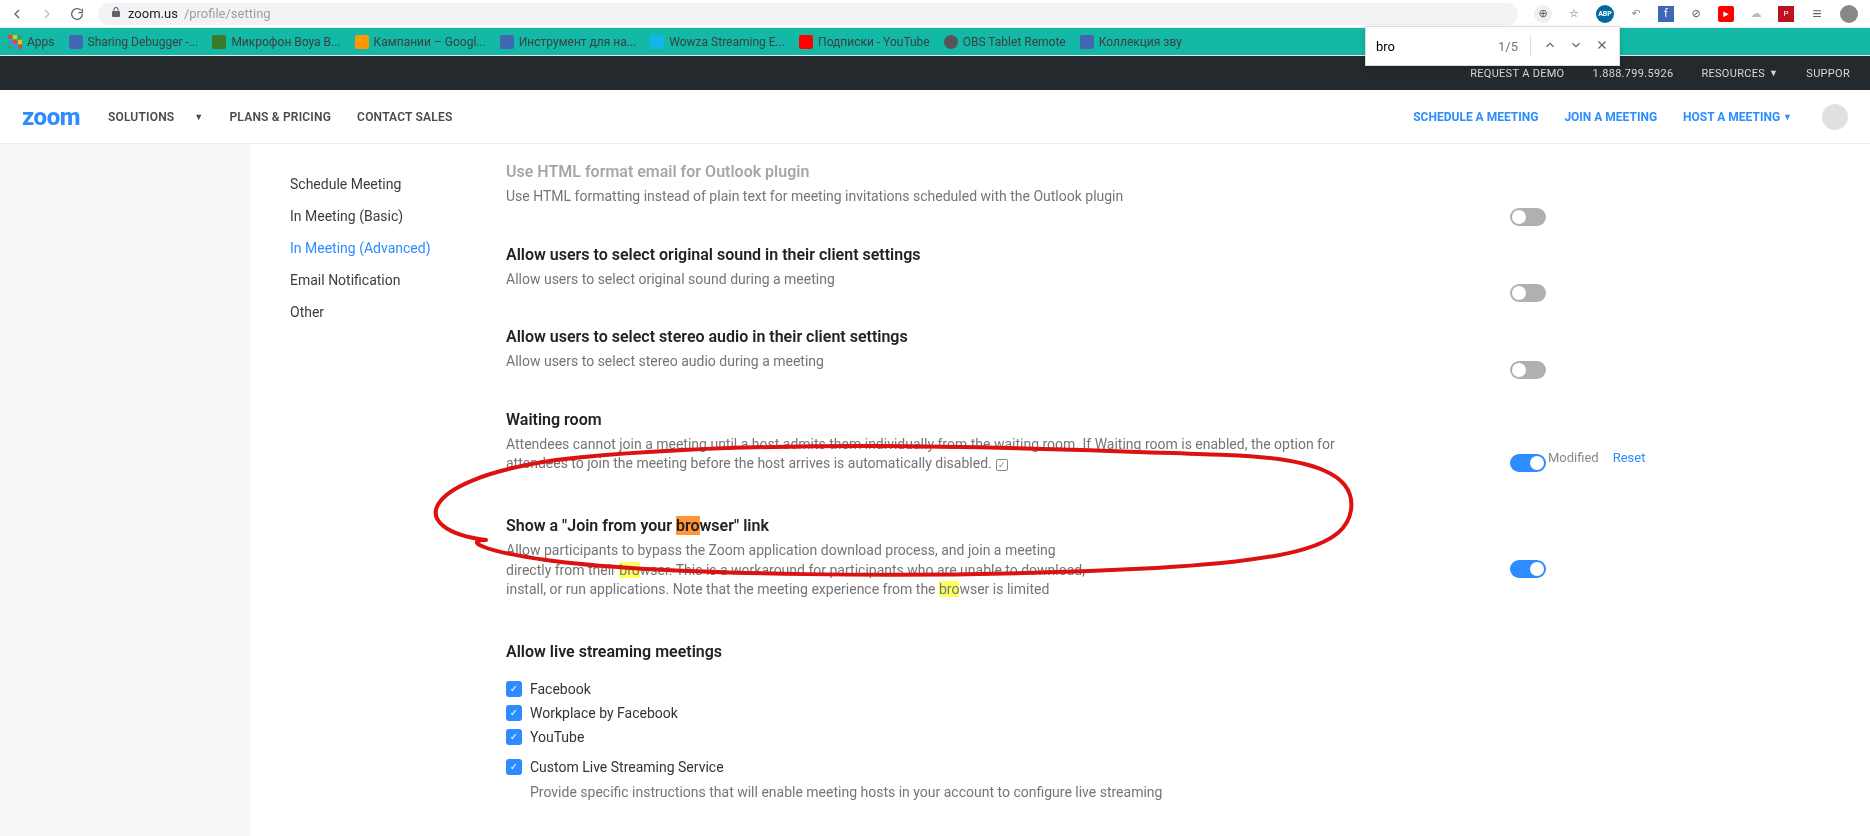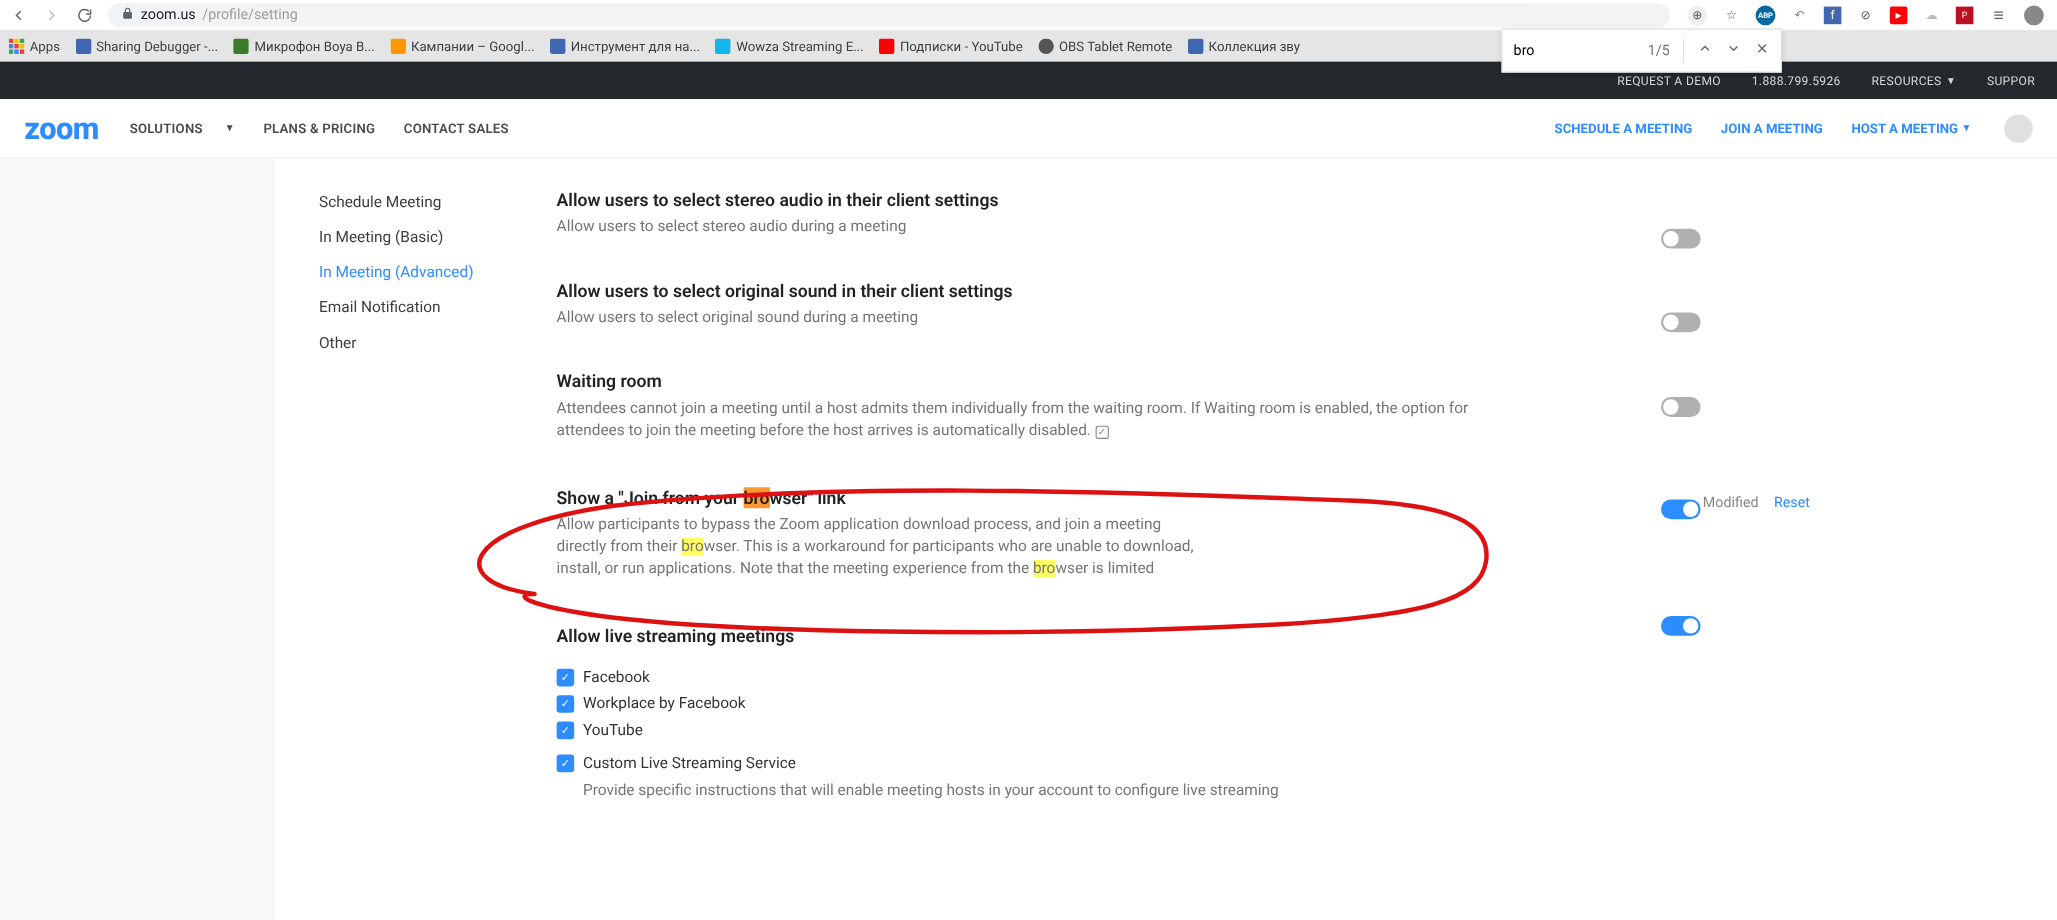--- a/index.html
+++ b/index.html
@@ -10,21 +10,21 @@
 .nav-btn { width: 18px; height: 18px; color: #5f6368; display: flex; align-items: center; justify-content: center; cursor: pointer; }
 .nav-btn.disabled { color: #bdbdbd; }
 .url-region { flex: 1; display: flex; align-items: center; gap: 6px; background: #f1f3f4; border-radius: 14px; padding: 3px 12px; font-size: 13px; color: #5f6368; height: 22px; }
 .lock { color: #5f6368; }
 .url-path { color: #9e9e9e; }
 .ext-icons { display: flex; align-items: center; gap: 14px; padding: 0 4px; }
 .ext-icons .ei { width: 16px; height: 16px; display: flex; align-items: center; justify-content: center; font-size: 11px; }
 .avatar-small { width: 18px; height: 18px; border-radius: 50%; background: #888; }
 
 
-.bookmarks-bar { height: 28px; display: flex; align-items: center; padding: 0 8px; background: #e5e5e5; gap: 14px; font-size: 12px; color: #3c4043; border-bottom: 1px solid #e6e6e6; }
+.bookmarks-bar { height: 28px; display: flex; align-items: center; padding: 0 8px; background: #14b8a6; gap: 14px; font-size: 12px; color: #3c4043; border-bottom: 1px solid #e6e6e6; }
 .bookmarks-bar .bm { display: flex; align-items: center; gap: 5px; cursor: pointer; max-width: 170px; white-space: nowrap; overflow: hidden; text-overflow: ellipsis; }
 .apps-ic { display: grid; grid-template-columns: repeat(3, 4px); grid-template-rows: repeat(3, 4px); gap: 1px; }
 .apps-ic span { background: #ea4335; width: 4px; height: 4px; }
 .apps-ic span:nth-child(2){background:#fbbc04;} .apps-ic span:nth-child(3){background:#34a853;}
 .apps-ic span:nth-child(4){background:#4285f4;} .apps-ic span:nth-child(5){background:#ea4335;}
 .apps-ic span:nth-child(6){background:#fbbc04;} .apps-ic span:nth-child(7){background:#34a853;}
 .apps-ic span:nth-child(8){background:#4285f4;} .apps-ic span:nth-child(9){background:#ea4335;}
 .fav-square { width: 14px; height: 14px; display: inline-block; border-radius: 2px; }
 
 
@@ -32,21 +32,21 @@
 .findbar .q { border: none; outline: none; width: 110px; font-size: 13px; }
 .findbar .cnt { color: #757575; }
 .findbar .fb-btn { color: #5f6368; cursor: pointer; }
 
 
 .topbar { height: 34px; background: #24292e; color: #d7d7d7; display: flex; align-items: center; justify-content: flex-end; padding: 0 20px; gap: 28px; font-size: 11px; font-weight: 400; letter-spacing: .3px; }
 .topbar .res { display: flex; align-items: center; gap: 4px; }
 
 
 .zoom-nav { height: 54px; background: #fff; display: flex; align-items: center; padding: 0 22px; border-bottom: 1px solid #ededed; }
-.zoom-logo { color: #2d8cff; font-weight: 800; font-size: 28px; letter-spacing: -.5px; margin-right: 28px; }
+.zoom-logo { color: #2d8cff; font-weight: 800; font-size: 24px; letter-spacing: -.5px; margin-right: 28px; }
 .nav-links { display: flex; gap: 26px; font-size: 12px; font-weight: 600; color: #4a4a4a; letter-spacing: .2px; }
 .nav-links .nl { display: flex; align-items: center; gap: 20px; cursor: pointer; }
 .nav-right { margin-left: auto; display: flex; gap: 26px; font-size: 12px; font-weight: 700; color: #2d8cff; align-items: center; }
 .nav-right .nl { cursor: pointer; display: flex; align-items: center; gap: 3px; }
 .avatar-big { width: 26px; height: 26px; border-radius: 50%; background: #e0e0e0; margin-left: 4px; }
 
 
 .page { display: flex; min-height: calc(836px - 28px - 28px - 34px - 54px); }
 .left-pad { width: 250px; background: #f8f8f8; }
 .inner { display: flex; flex: 1; }
@@ -226,29 +226,33 @@
   <div class="inner">
     <div class="sidebar">
       <div class="si">Schedule Meeting</div>
       <div class="si">In Meeting (Basic)</div>
       <div class="si active">In Meeting (Advanced)</div>
       <div class="si">Email Notification</div>
       <div class="si">Other</div>
     </div>
 
     <div class="settings">
+      <div class="setting-row">
+        <div class="setting-title faded">Use HTML format email for Outlook plugin</div>
+        <div class="setting-desc">Use HTML formatting instead of plain text for meeting invitations scheduled with the Outlook plugin</div>
+      </div>
+
+      <div class="setting-row" style="padding-top:28px">
+        <div class="setting-title">Allow users to select original sound in their client settings</div>
+        <div class="setting-desc">Allow users to select original sound during a meeting</div>
+      </div>
 
       <div class="setting-row" style="padding-top:28px">
         <div class="setting-title">Allow users to select stereo audio in their client settings</div>
         <div class="setting-desc">Allow users to select stereo audio during a meeting</div>
-      </div>
-
-      <div class="setting-row" style="padding-top:28px">
-        <div class="setting-title">Allow users to select original sound in their client settings</div>
-        <div class="setting-desc">Allow users to select original sound during a meeting</div>
       </div>
 
       <div class="setting-row" style="padding-top:28px">
         <div class="setting-title">Waiting room</div>
         <div class="setting-desc"><span>Attendees cannot join a meeting until a host admits them individually from the waiting room. If Waiting room is enabled, the option for attendees to join the meeting before the host arrives is automatically disabled.</span><span class="info-ic">✓</span></div>
       </div>
 
       <div class="setting-row" style="padding-top:32px">
         <div class="setting-title"><span>Show a "Join from your </span><span class="hl-orange">bro</span><span>wser" link</span></div>
         <div class="setting-desc" style="max-width:580px"><span>Allow participants to bypass the Zoom application download process, and join a meeting directly from their </span><span class="hl-yellow">bro</span><span>wser. This is a workaround for participants who are unable to download, install, or run applications. Note that the meeting experience from the </span><span class="hl-yellow">bro</span><span>wser is limited</span></div>

